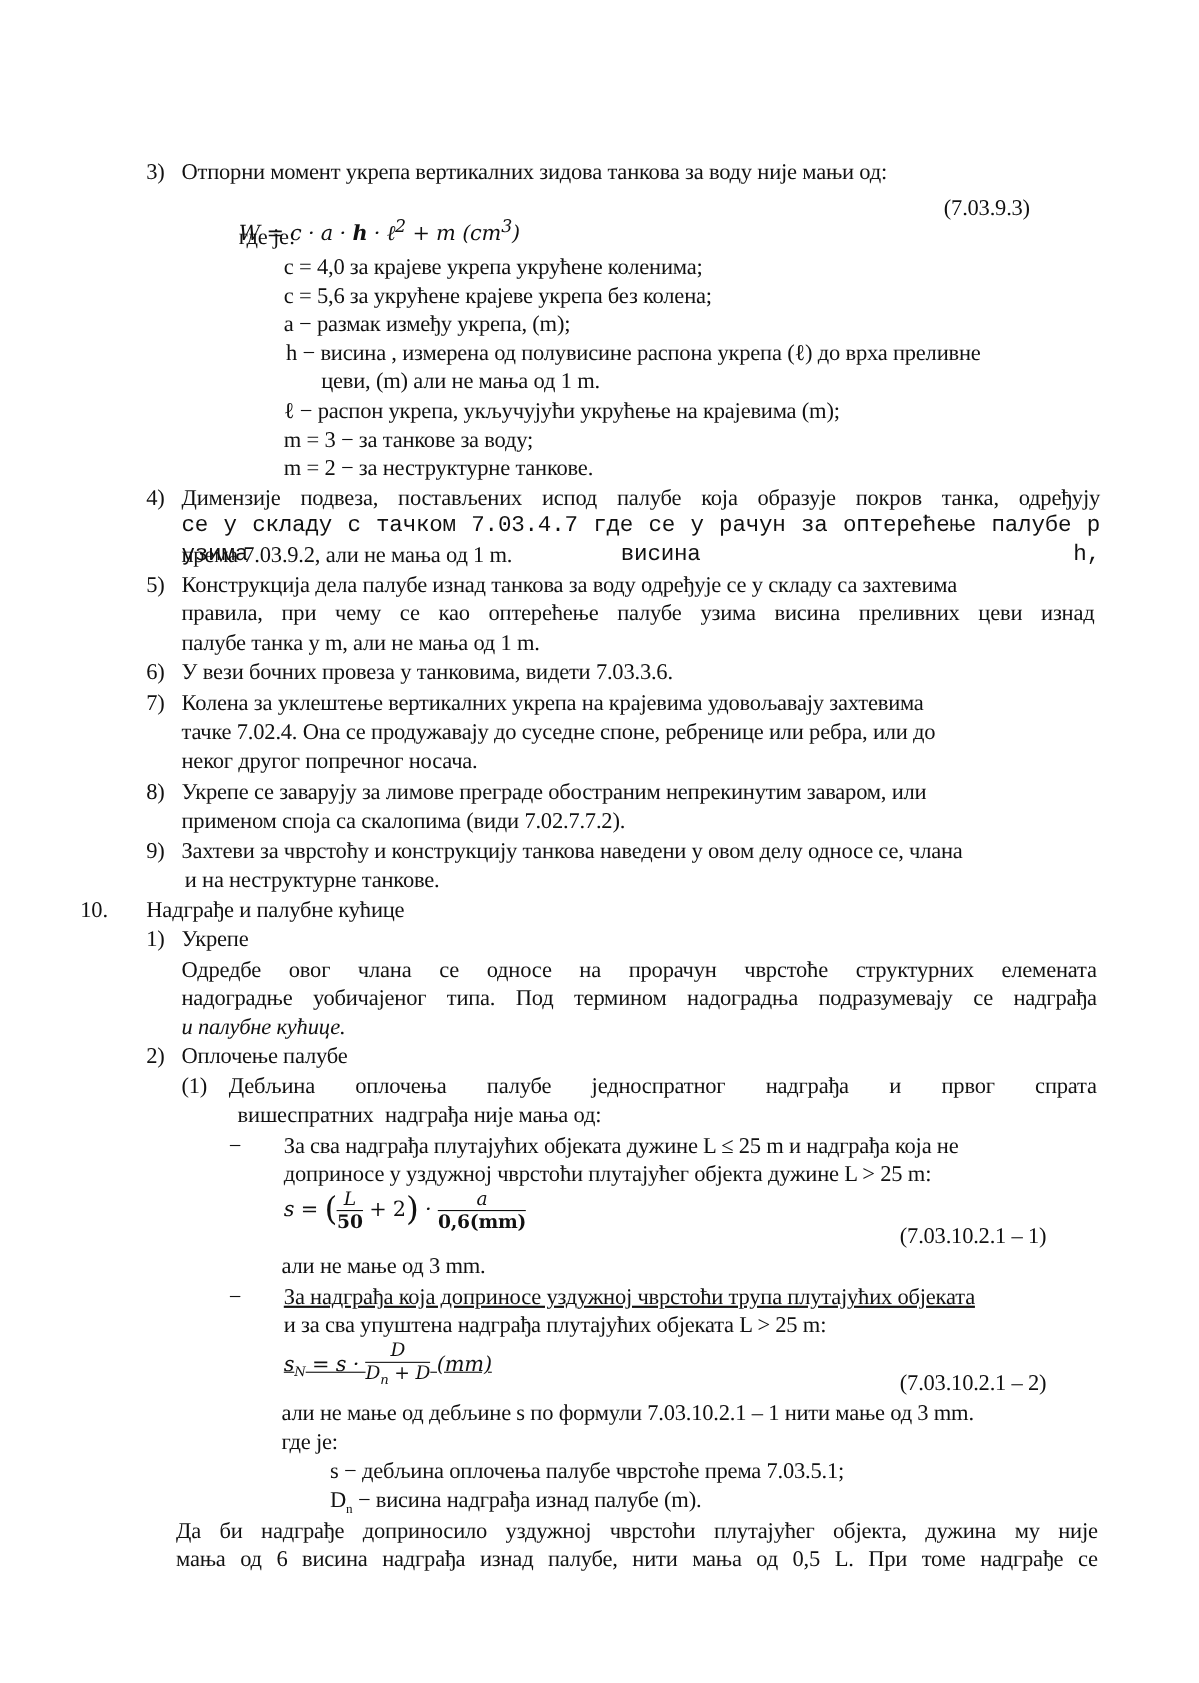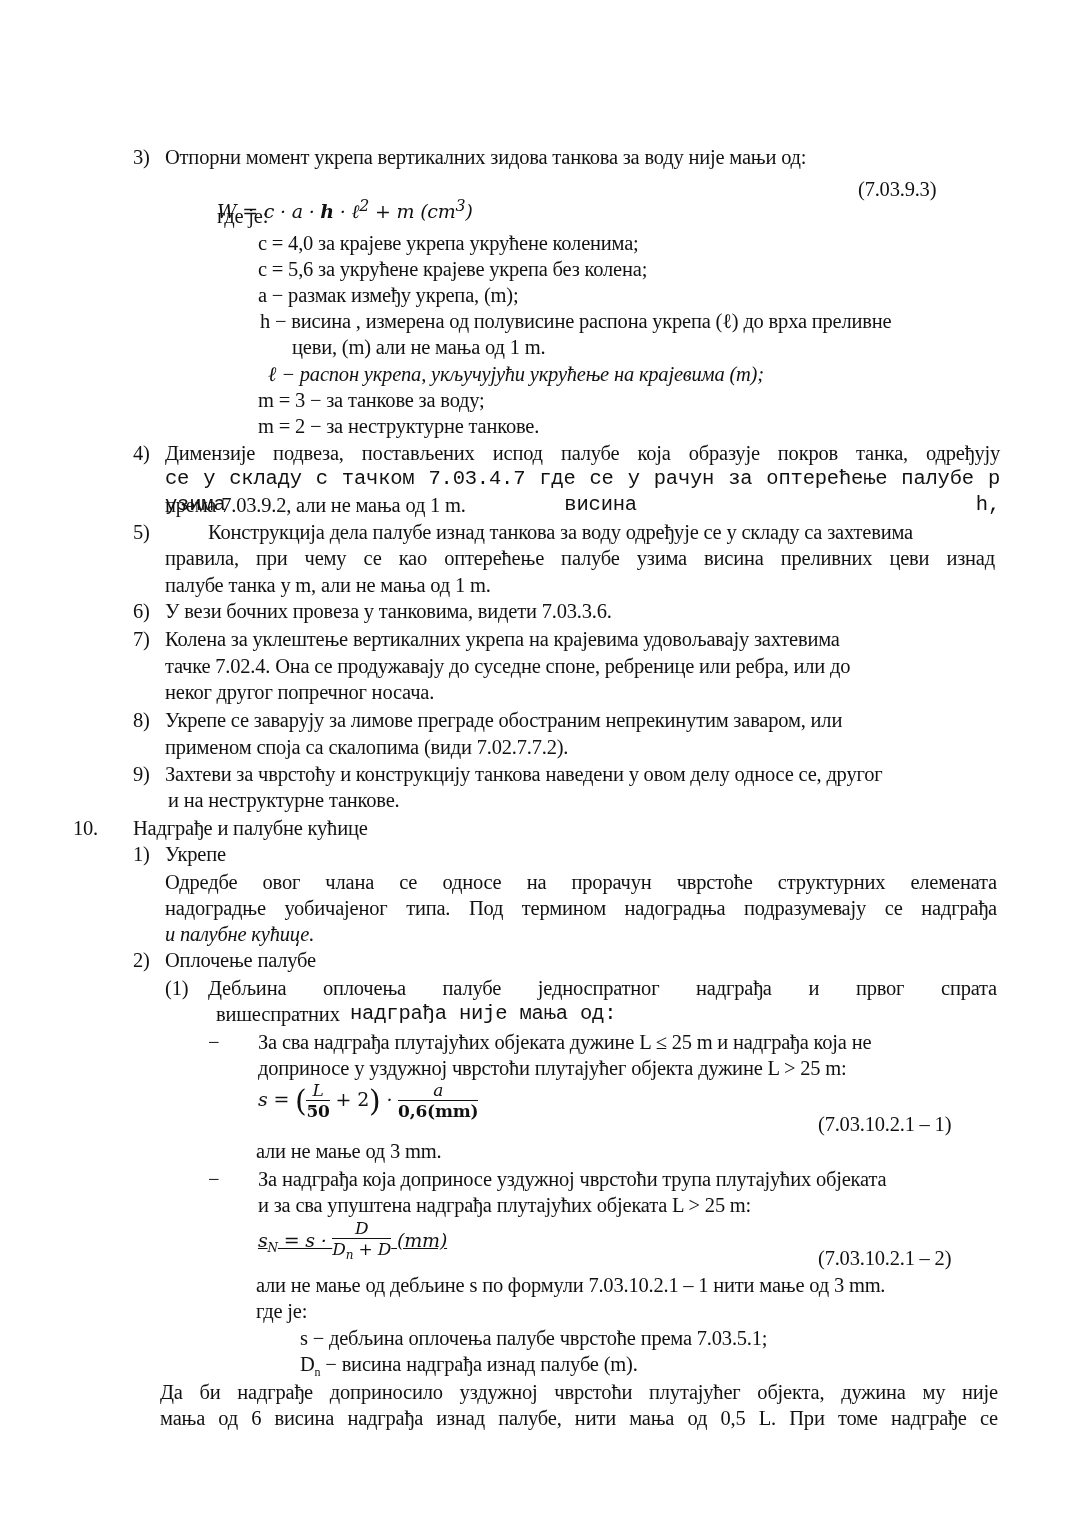--- a/index.html
+++ b/index.html
@@ -26,78 +26,78 @@
 <div class="num" style="left:133px;top:144px;">3)</div>
 <div class="ln" style="left:165px;top:144px;">Отпорни момент укрепа вертикалних зидова танкова за воду није мањи од:</div>
 <div class="eq" style="left:217px;top:170px;margin-top:23px;"><span>W = c · a · </span><b>h</b><span> · ℓ</span><sup>2</sup><span> + m (cm</span><sup>3</sup><span>)</span></div>
 <div class="eqnum" style="left:858px;top:176px;">(7.03.9.3)</div>
 <div class="ln" style="left:217px;top:203px;">где је:</div>
 <div class="ln" style="left:258px;top:230px;">c = 4,0 за крајеве укрепа укрућене коленима;</div>
 <div class="ln" style="left:258px;top:256px;">c = 5,6 за укрућене крајеве укрепа без колена;</div>
 <div class="ln" style="left:258px;top:282px;">a − размак између укрепа, (m);</div>
 <div class="ln" style="left:260px;top:308px;">h − висина , измерена од полувисине распона укрепа (ℓ) до врха преливне</div>
 <div class="ln" style="left:292px;top:334px;">цеви,  (m) али не мања од 1 m.</div>
-<div class="ln" style="left:268px;top:361px;font-style:italic;">ℓ − распон укрепа, укључујући укрућење на крајевима (m);</div>
+<div class="ln" style="left:258px;top:361px;">ℓ − распон укрепа, укључујући укрућење на крајевима (m);</div>
 <div class="ln" style="left:258px;top:387px;">m = 3 − за танкове за воду;</div>
 <div class="ln" style="left:258px;top:413px;">m = 2 − за неструктурне танкове.</div>
 
 <div class="num" style="left:133px;top:440px;">4)</div>
 <div class="ln just" style="left:165px;top:440px;width:835px;">Димензије подвеза, постављених испод палубе која образује покров танка, одређују</div>
 <div class="ln just" style="left:165px;top:466px;width:835px;font-family:Liberation Mono, monospace;">се у складу с тачком 7.03.4.7 где се у рачун за оптерећење палубе p узима висина h,</div>
 <div class="ln" style="left:165px;top:492px;">према 7.03.9.2, али не мања од 1 m.</div>
 
 <div class="num" style="left:133px;top:519px;">5)</div>
-<div class="ln" style="left:165px;top:519px;margin-left:43px;">Конструкција дела палубе изнад танкова за воду одређује се у складу са захтевима</div>
+<div class="ln" style="left:165px;top:519px;">Конструкција дела палубе изнад танкова за воду одређује се у складу са захтевима</div>
 <div class="ln just" style="left:165px;top:545px;width:830px;">правила,  при  чему  се  као  оптерећење палубе узима висина преливних цеви изнад</div>
 <div class="ln" style="left:165px;top:572px;">палубе танка у m, али не мања од 1 m.</div>
 
 <div class="num" style="left:133px;top:598px;">6)</div>
 <div class="ln" style="left:165px;top:598px;">У вези бочних провеза у танковима, видети 7.03.3.6.</div>
 
 <div class="num" style="left:133px;top:626px;">7)</div>
 <div class="ln" style="left:165px;top:626px;">Колена за уклештење вертикалних укрепа на крајевима удовољавају захтевима</div>
 <div class="ln" style="left:165px;top:653px;">тачке 7.02.4. Она се продужавају до суседне споне, ребренице или ребра,  или  до</div>
 <div class="ln" style="left:165px;top:679px;">неког  другог попречног носача.</div>
 
 <div class="num" style="left:133px;top:707px;">8)</div>
 <div class="ln" style="left:165px;top:707px;">Укрепе се заварују за лимове преграде обостраним непрекинутим заваром, или</div>
 <div class="ln" style="left:165px;top:734px;">применом споја са скалопима (види 7.02.7.7.2).</div>
 
 <div class="num" style="left:133px;top:761px;">9)</div>
-<div class="ln" style="left:165px;top:761px;">Захтеви за чврстоћу и конструкцију танкова наведени у овом делу односе се, другог</div>
+<div class="ln" style="left:165px;top:761px;">Захтеви за чврстоћу и конструкцију танкова наведени у овом делу односе се, члана</div>
 <div class="ln" style="left:168px;top:787px;">и на неструктурне танкове.</div>
 
 <div class="num" style="left:73px;top:815px;">10.</div>
 <div class="ln" style="left:133px;top:815px;">Надграђе и палубне кућице</div>
 
 <div class="num" style="left:133px;top:841px;">1)</div>
 <div class="ln" style="left:165px;top:841px;">Укрепе</div>
 <div class="ln just" style="left:165px;top:869px;width:832px;">Одредбе овог члана се односе на прорачун чврстоће структурних елемената</div>
 <div class="ln just" style="left:165px;top:895px;width:832px;">надоградње уобичајеног типа. Под термином надоградња подразумевају се надграђа</div>
 <div class="ln" style="left:165px;top:921px;font-style:italic;">и палубне кућице.</div>
 
 <div class="num" style="left:133px;top:947px;">2)</div>
 <div class="ln" style="left:165px;top:947px;">Оплочење палубе</div>
 
 <div class="num" style="left:165px;top:975px;">(1)</div>
 <div class="ln just" style="left:208px;top:975px;width:789px;">Дебљина оплочења палубе једноспратног надграђа и првог спрата</div>
 <div class="ln" style="left:216px;top:1001px;">вишеспратних</div>
-<div class="ln" style="left:350px;top:1001px;font-family:Liberation Mono, monospace;">надграђа није мања од:</div>
+<div class="ln" style="left:350px;top:1001px;">надграђа није мања од:</div>
 
 <div class="dash" style="left:208px;top:1029px;">−</div>
 <div class="ln" style="left:258px;top:1029px;">За сва надграђа плутајућих објеката дужине L ≤ 25 m и надграђа која не</div>
 <div class="ln" style="left:258px;top:1055px;">доприносе у уздужној чврстоћи плутајућег објекта дужине L &gt; 25 m:</div>
 <div class="eq" style="left:258px;top:1080px;height:50px;">
   <span>s = </span><span class="paren">(</span><span class="frac"><span class="n">L</span><span class="d" style="font-style:normal;font-weight:bold;">50</span></span><span style="font-style:normal;"> + 2</span><span class="paren">)</span><span> · </span><span class="frac"><span class="n">a</span><span class="d" style="font-style:normal;font-weight:bold;">0,6(mm)</span></span>
 </div>
 <div class="eqnum" style="left:818px;top:1111px;">(7.03.10.2.1 – 1)</div>
 <div class="ln" style="left:256px;top:1138px;">али не мање од 3 mm.</div>
 
 <div class="dash" style="left:208px;top:1166px;">−</div>
-<div class="ln" style="left:258px;top:1166px;">За надграђа која доприносе уздужној чврстоћи трупа плутајућих објеката</div>
+<div class="ln" style="left:258px;top:1166px;text-decoration:underline;">За надграђа која доприносе уздужној чврстоћи трупа плутајућих објеката</div>
 <div class="ln" style="left:258px;top:1192px;">и за сва упуштена надграђа плутајућих објеката L &gt; 25 m:</div>
 <div class="eq" style="left:258px;top:1218px;height:50px;text-decoration:underline;">
   <span>s</span><sub>N</sub><span> = s · </span><span class="frac"><span class="n">D</span><span class="d"><span>D</span><sub>n</sub><span> + D</span></span></span><span> (mm)</span>
 </div>
 <div class="eqnum" style="left:818px;top:1245px;">(7.03.10.2.1 – 2)</div>
 <div class="ln" style="left:256px;top:1272px;">али не мање од дебљине s по формули 7.03.10.2.1 – 1 нити  мање од 3 mm.</div>
 <div class="ln" style="left:256px;top:1298px;">где је:</div>
 <div class="ln" style="left:300px;top:1325px;">s − дебљина оплочења палубе чврстоће према 7.03.5.1;</div>
 <div class="ln" style="left:300px;top:1351px;"><span>D</span><sub>n</sub><span> − висина надграђа изнад палубе (m).</span></div>
 

